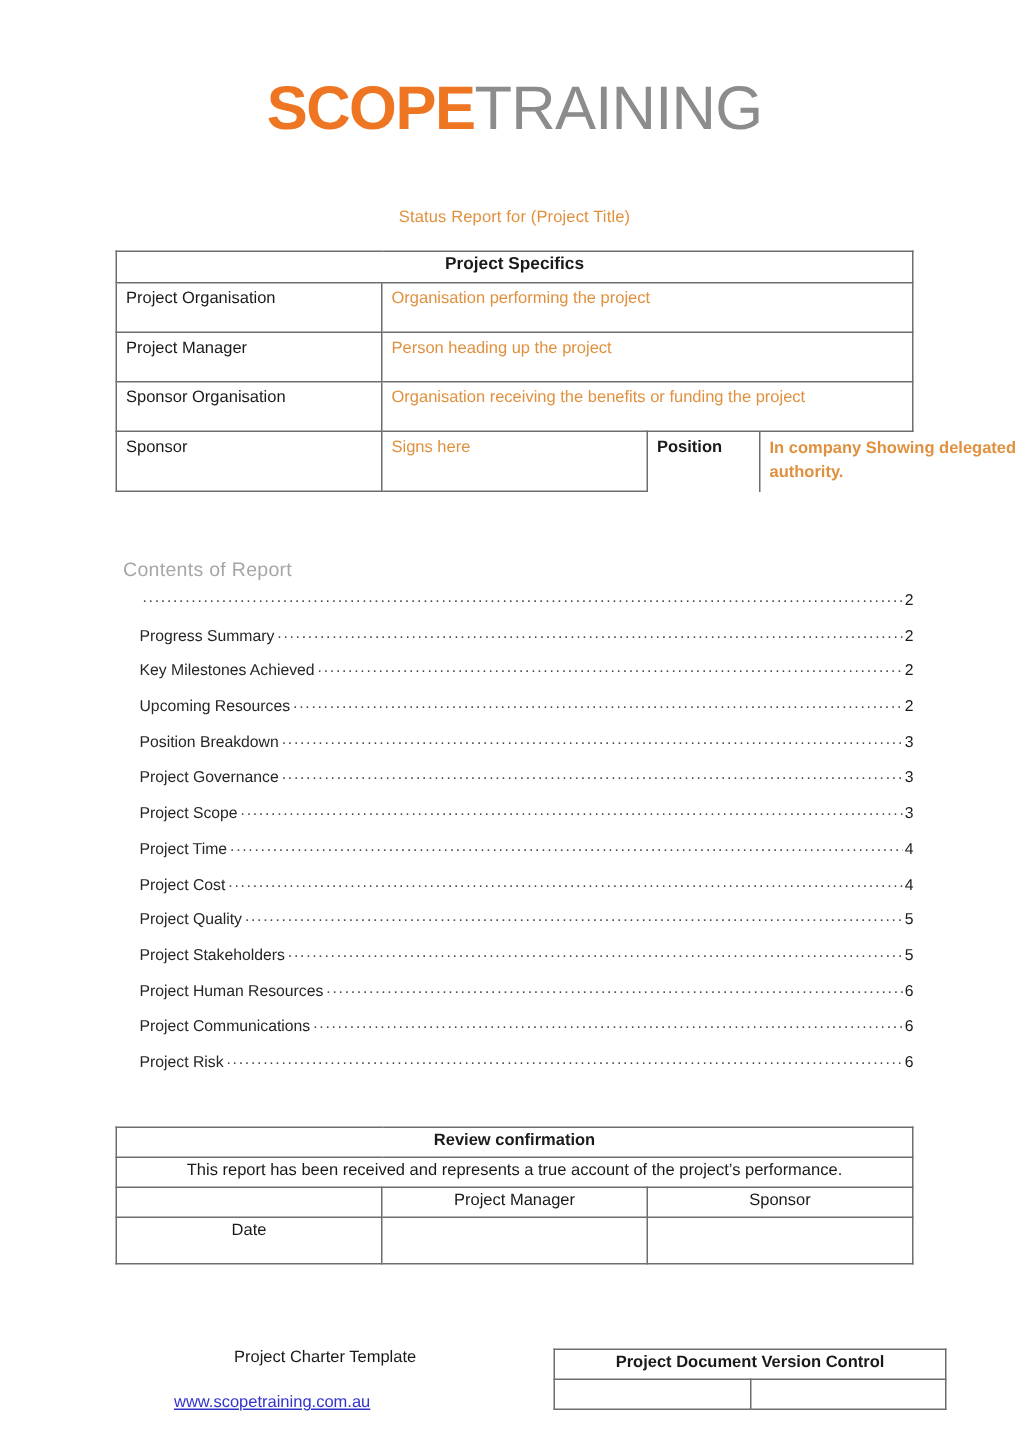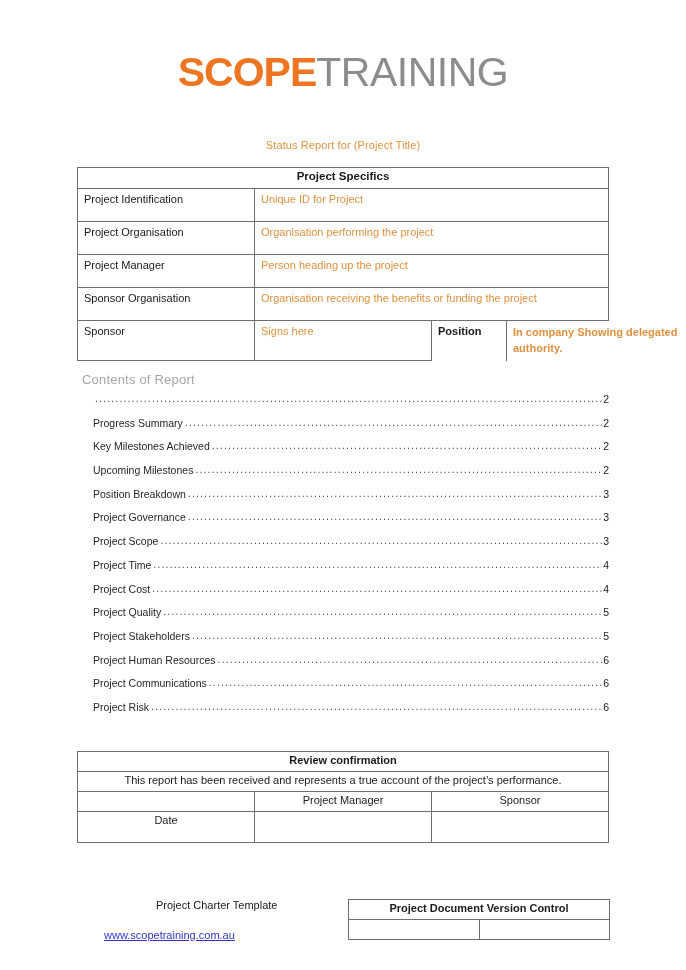--- a/index.html
+++ b/index.html
@@ -204,29 +204,29 @@
   .footer-left {
     position: absolute;
     left: 118px;
     top: 899px;
     font-size: 11px;
     color: #1a1a1a;
     padding-left: 38px;
   }
   .footer-link {
     position: absolute;
-    left: 104px;
+    left: 116px;
     top: 929px;
     font-size: 11px;
     color: #3333cc;
     text-decoration: underline;
   }
   .version-wrap {
     position: absolute;
-    left: 348px;
+    left: 369px;
     top: 899px;
     width: 224px;
   }
   table.version {
     width: 262px;
   }
   table.version td {
     border: 1px solid #6e6e6e;
     font-size: 11px;
     padding: 2px 6px;
@@ -250,24 +250,20 @@
     <span class="logo-text"><span class="logo-scope">SCOPE</span><span class="logo-training">TRAINING</span></span>
   </div>
 
   <div class="status-title">Status Report for (Project Title)</div>
 
   <div class="specifics-wrap">
     <table class="tbl specifics">
       <tbody>
         <tr>
           <td class="sp-header" colspan="3">Project Specifics</td>
-        </tr>
-        <tr>
-          <td class="sp-label" colspan="1">Project Identification</td>
-          <td class="sp-value" colspan="2">Unique ID for Project</td>
         </tr>
         <tr>
           <td class="sp-label" colspan="1">Project Organisation</td>
           <td class="sp-value" colspan="2">Organisation performing the project</td>
         </tr>
         <tr>
           <td class="sp-label" colspan="1">Project Manager</td>
           <td class="sp-value" colspan="2">Person heading up the project</td>
         </tr>
         <tr>
@@ -307,21 +303,21 @@
       <span class="toc-page">2</span>
     </div>
 
     <div class="toc-row">
       <span class="toc-label">Key Milestones Achieved</span>
       <span class="toc-dots"></span>
       <span class="toc-page">2</span>
     </div>
 
     <div class="toc-row">
-      <span class="toc-label">Upcoming Milestones</span>
+      <span class="toc-label">Upcoming Resources</span>
       <span class="toc-dots"></span>
       <span class="toc-page">2</span>
     </div>
 
     <div class="toc-row">
       <span class="toc-label">Position Breakdown</span>
       <span class="toc-dots"></span>
       <span class="toc-page">3</span>
     </div>
 

